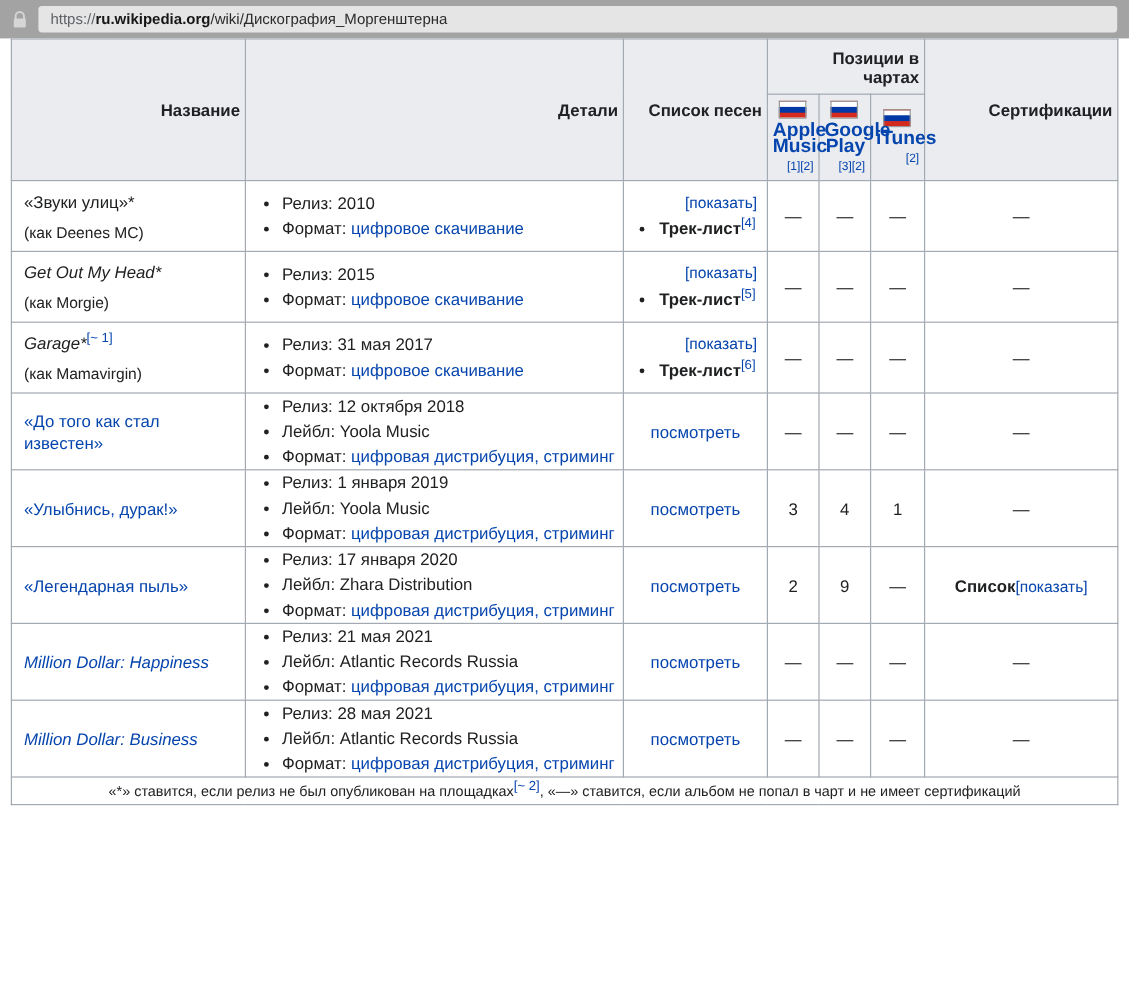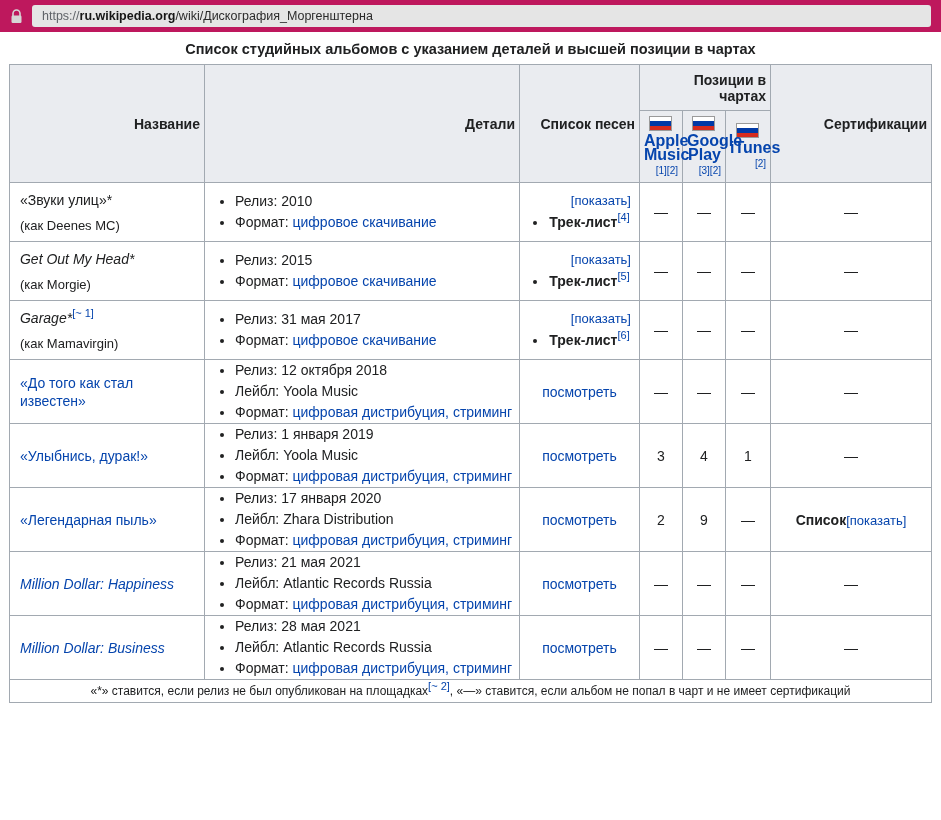--- a/index.html
+++ b/index.html
@@ -8,21 +8,21 @@
     width: 941px; height: 820px; overflow: hidden;
     background: #fff; color: #202122;
     font-family: "Liberation Sans", "DejaVu Sans", sans-serif;
     font-size: 14px;
   }
   a { color:#0645ad; text-decoration:none; cursor:pointer; }
   sup { font-size:11px; line-height:0; }
 
   
   .browser-bar {
-    height: 32px; background:#be185d;
+    height: 32px; background:#a3a3a3;
     display:flex; align-items:center; gap:9px; padding:0 10px;
   }
   .lock-wrap { display:flex; align-items:center; }
   .url-field {
     flex:1; height:22px; background:#e5e5e5; border-radius:3px;
     display:flex; align-items:center; padding:0 10px;
     font-size:12.5px; white-space:nowrap; overflow:hidden;
   }
   .url-scheme { color:#5f6368; }
   .url-domain { color:#161616; font-weight:700; }
@@ -90,21 +90,20 @@
     </svg>
   </span>
   <div class="url-field">
     <span class="url-scheme">https://</span>
       <span class="url-domain">ru.wikipedia.org</span>
       <span class="url-path">/wiki/Дискография_Моргенштерна</span>
   </div>
 </div>
 
 <div class="page">
-  <div class="caption">Список студийных альбомов с указанием деталей и высшей позиции в чартах</div>
 
   <table class="wikitable">
     <colgroup>
       <col style="width:195px">
         <col style="width:315px">
         <col style="width:120px">
       <col style="width:43px">
         <col style="width:43px">
         <col style="width:45px">
       <col style="width:161px">

